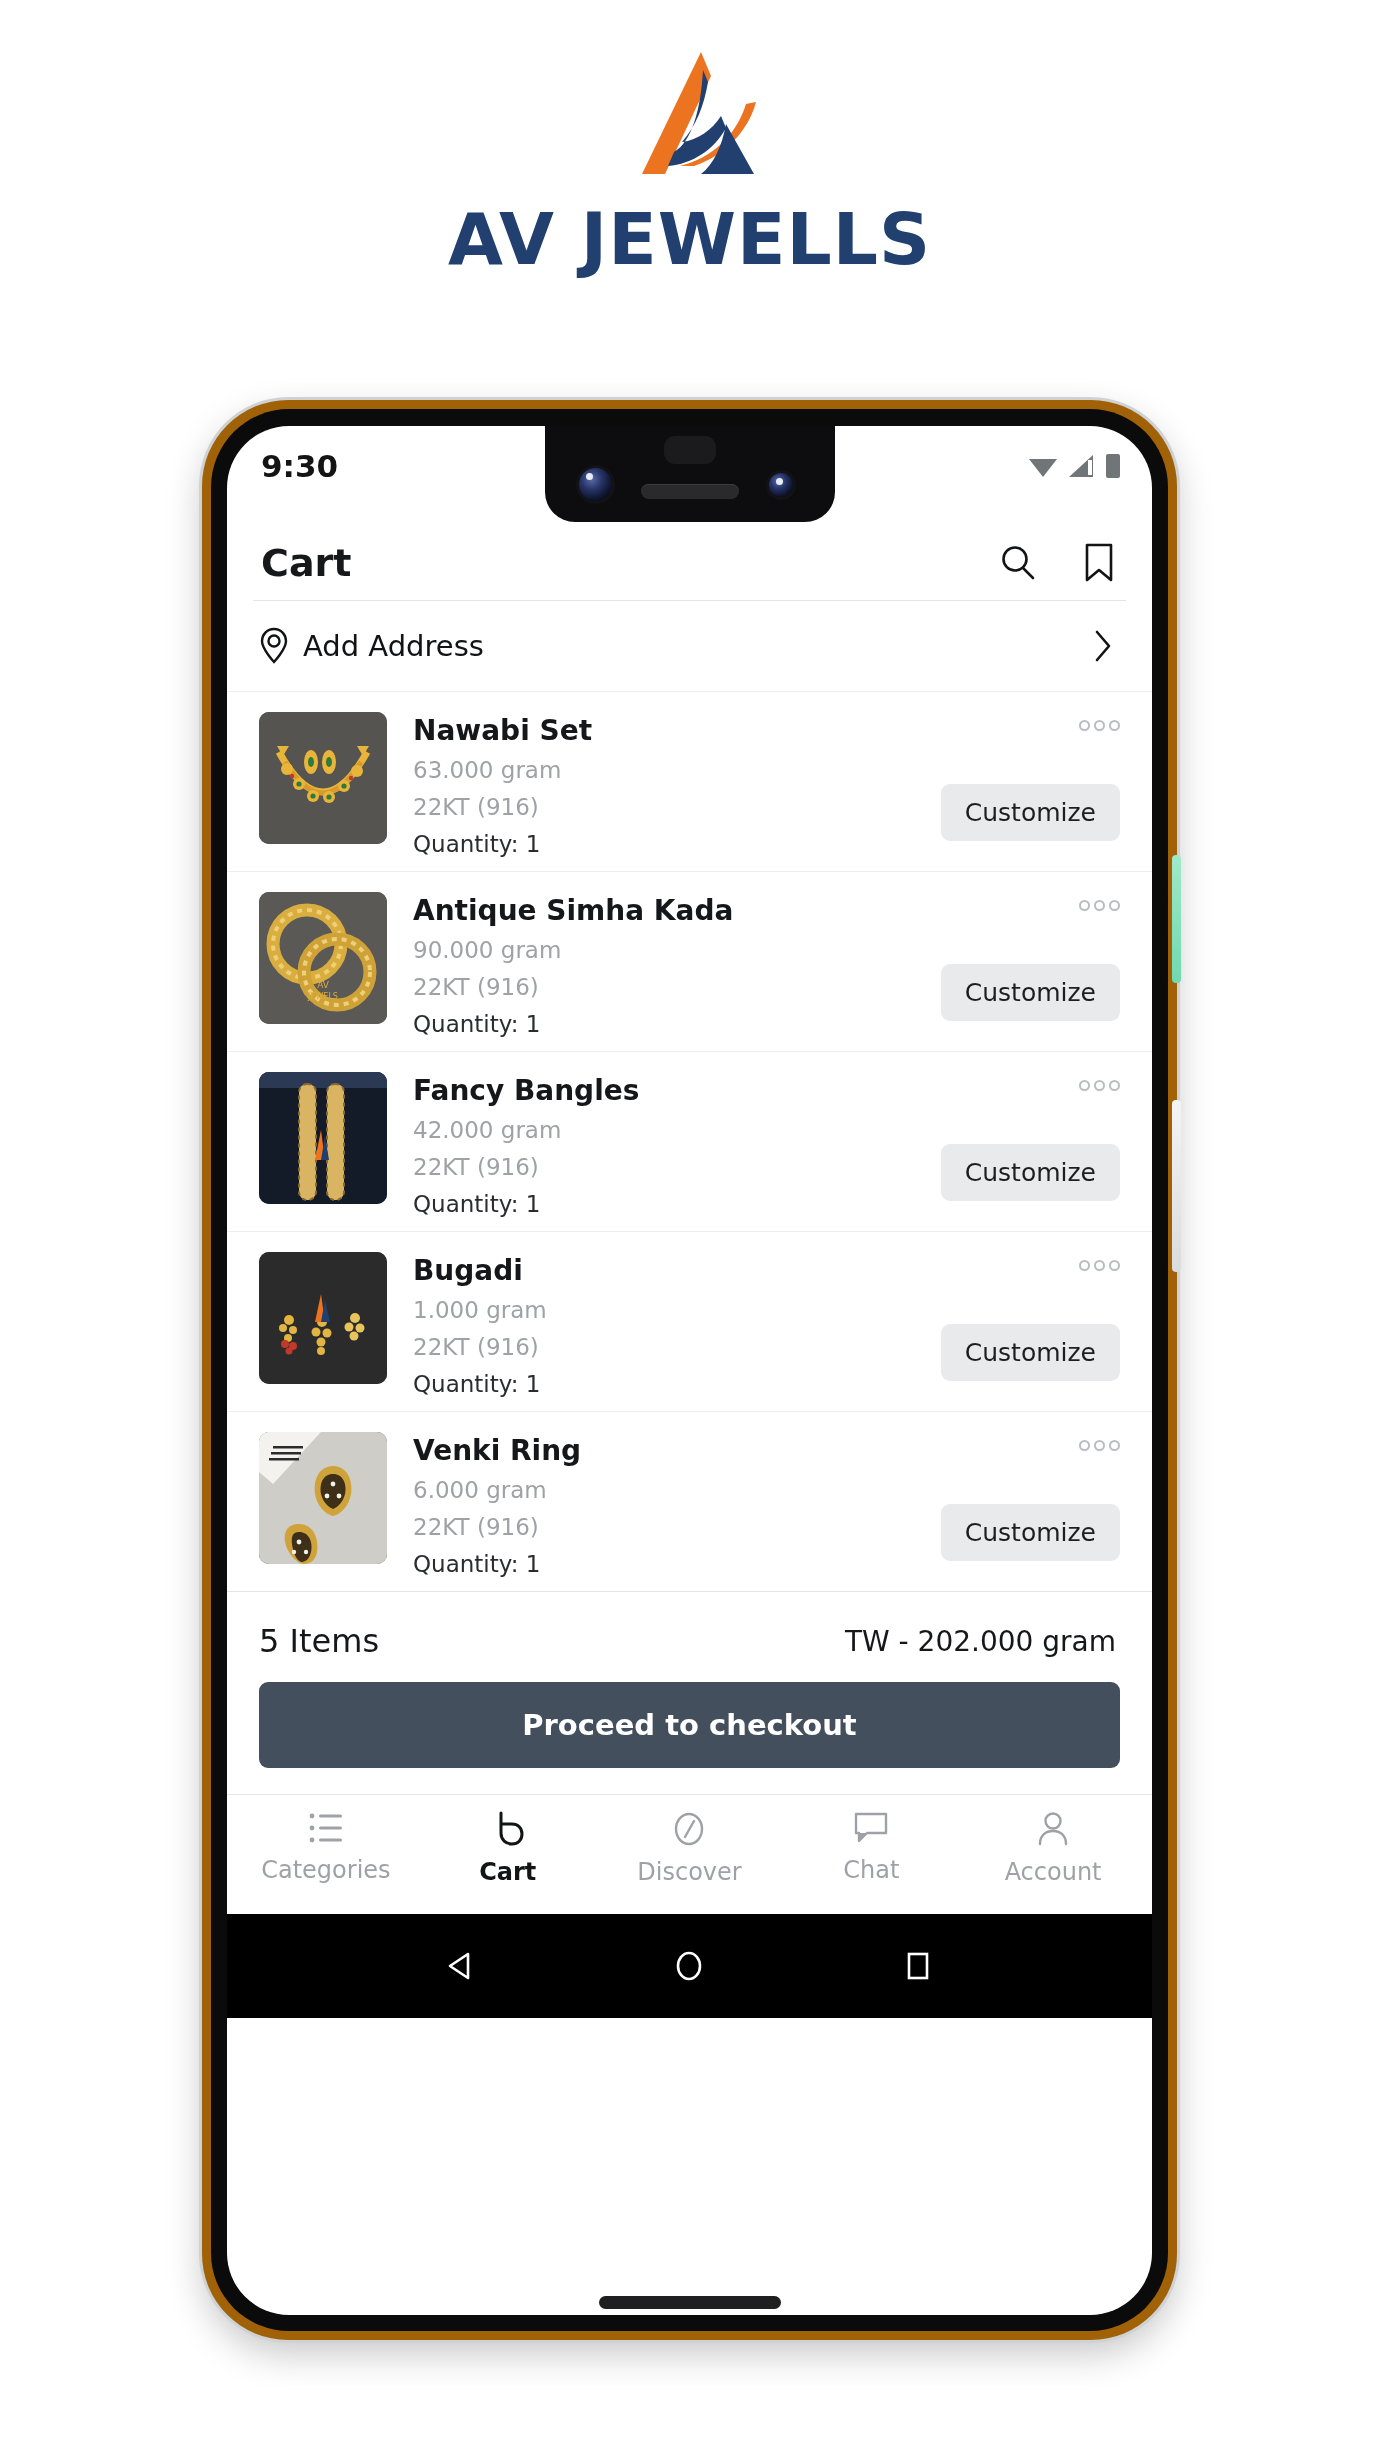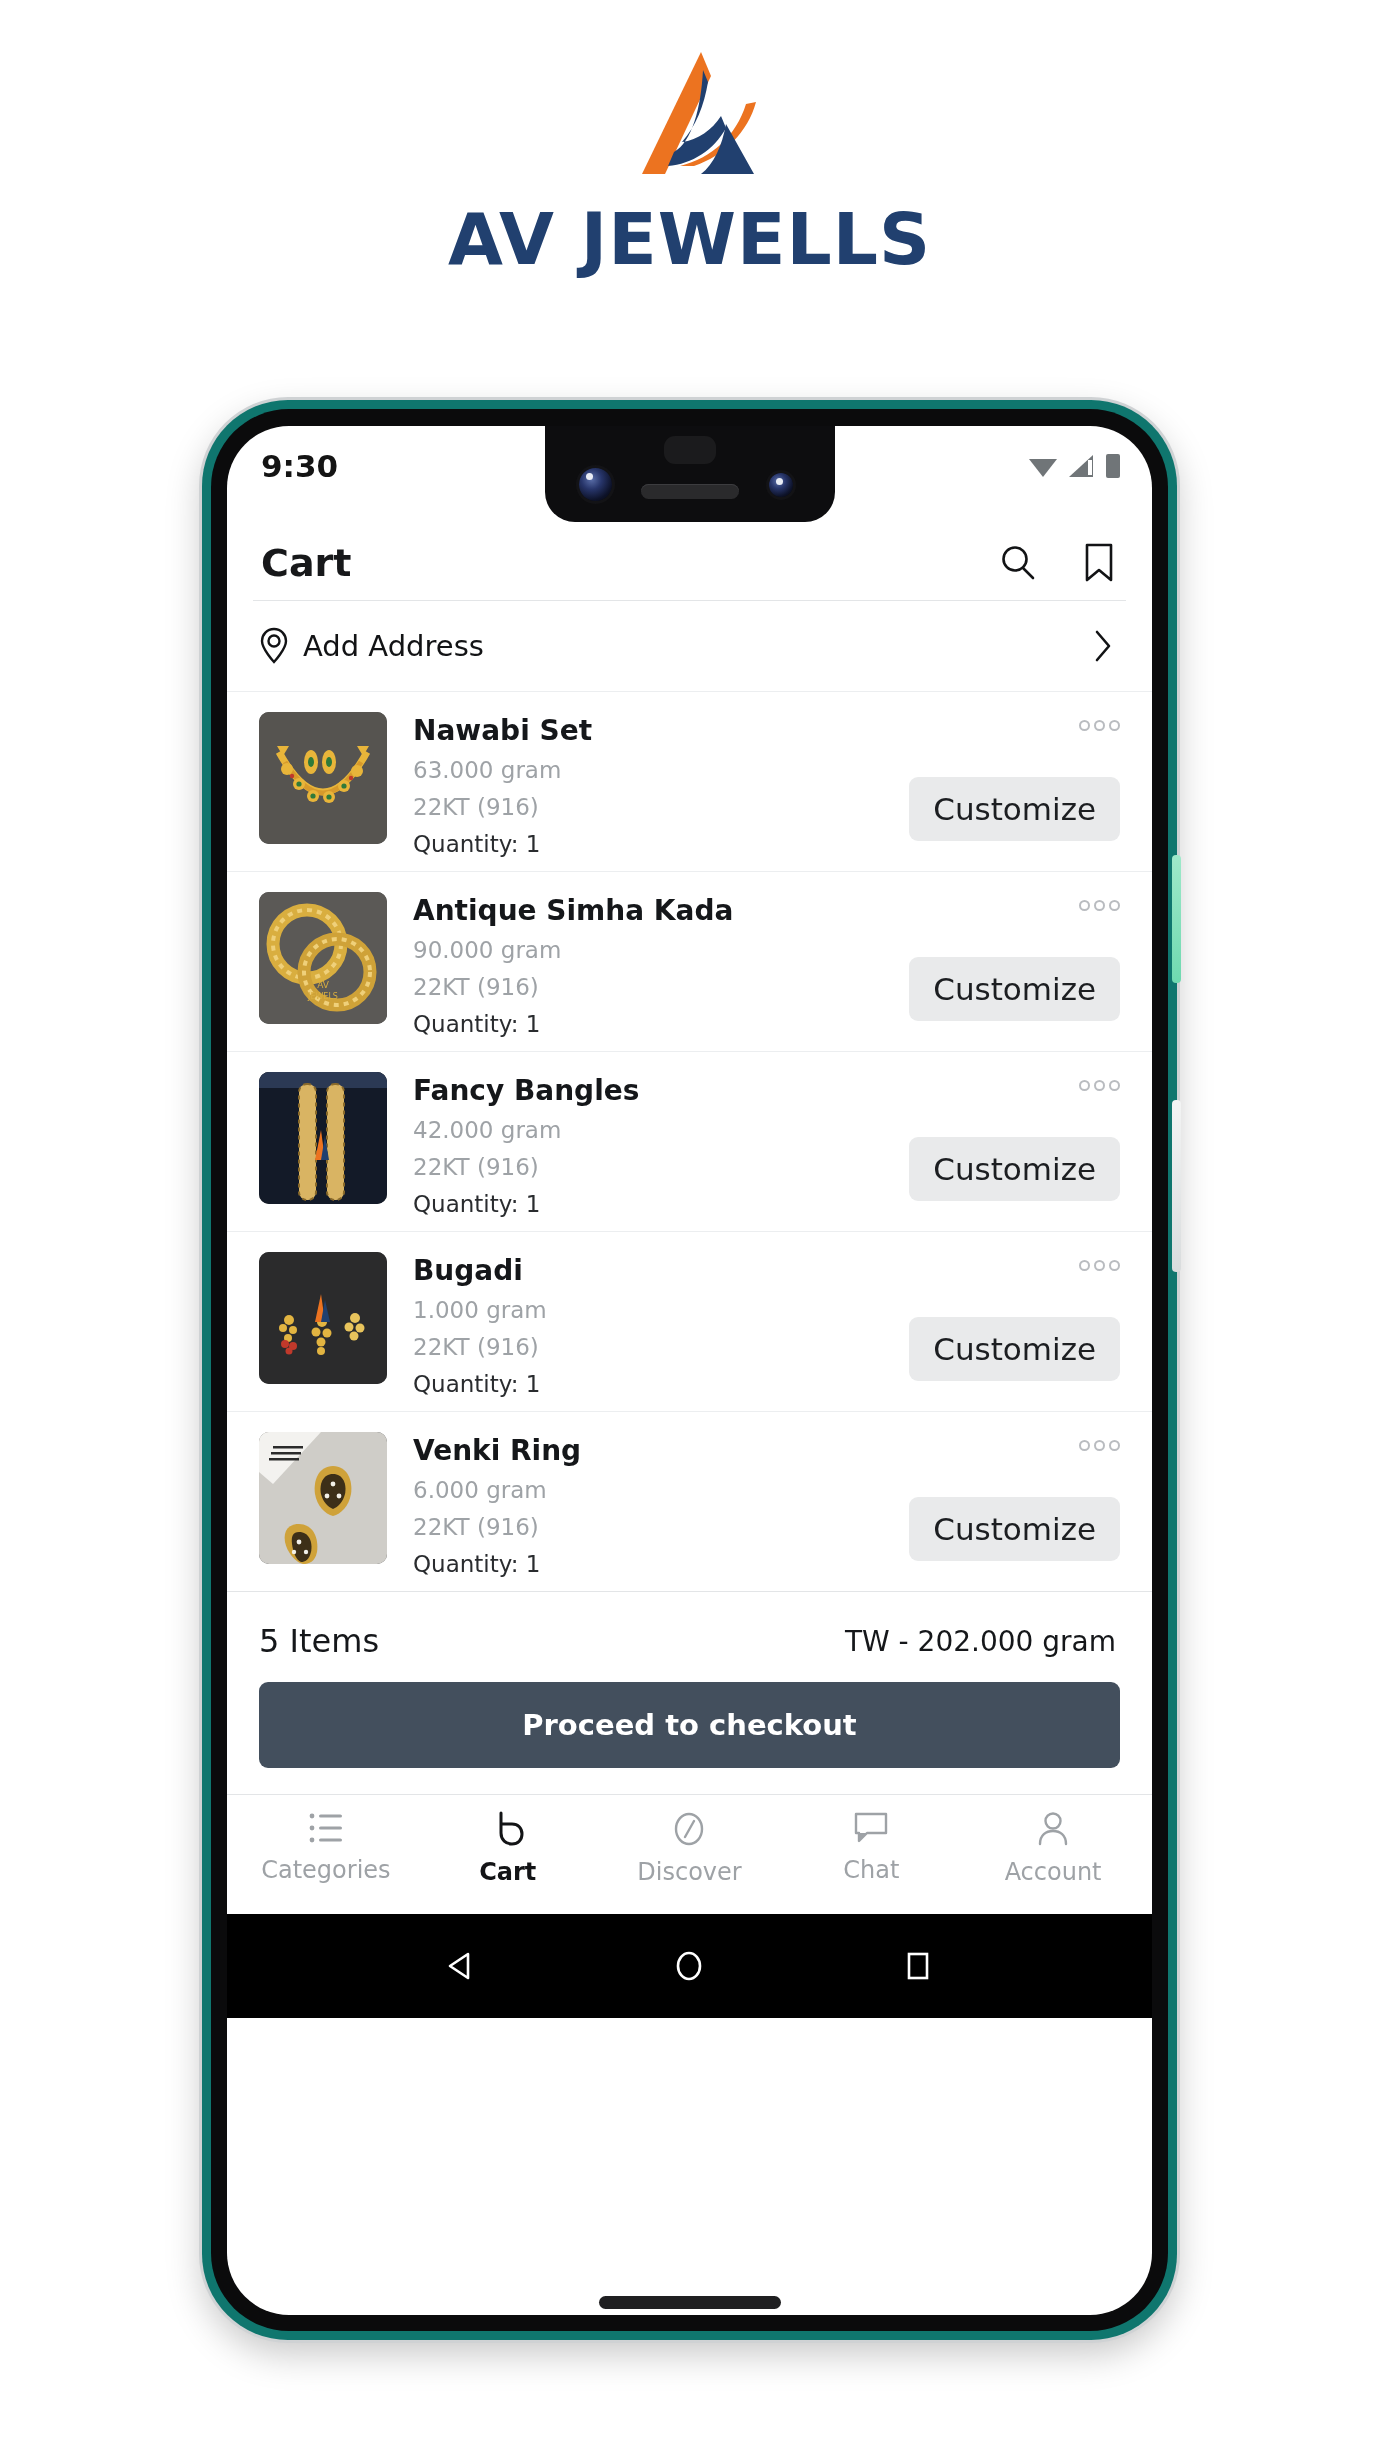--- a/index.html
+++ b/index.html
@@ -20,21 +20,21 @@
     font-weight: 700;
     letter-spacing: 1px;
     color: #21406f;
     font-family: "DejaVu Sans", sans-serif;
   }
 
   
   .phone {
     position: absolute; left: 202px; top: 400px;
     width: 975px; height: 1940px;
-    background: #0f766e;
+    background: #a16207;
     border-radius: 86px;
     box-shadow: 0 0 0 3px #cfd2d4, 0 14px 36px rgba(0,0,0,.22);
     padding: 9px;
   }
   .phone-bezel {
     position: relative;
     width: 100%; height: 100%;
     background: #0b0b0c;
     border-radius: 78px;
     padding: 17px 16px 16px 16px;
@@ -152,21 +152,21 @@
     align-items: flex-end; justify-content: space-between;
     align-self: stretch; padding: 14px 6px 16px 0;
   }
   .dots { display: flex; gap: 4px; }
   .dot {
     width: 11px; height: 11px; border-radius: 50%;
     border: 2px solid #b9bcc0; background: transparent;
   }
   .customize-btn {
     background: #e9eaeb; border: none; border-radius: 9px;
-    padding: 14px 24px; font-size: 31px; color: #1c1e21;
+    padding: 14px 24px; font-size: 25px; color: #1c1e21;
     font-family: "DejaVu Sans", sans-serif; cursor: pointer;
   }
 
   
   .summary {
     display: flex; align-items: center; justify-content: space-between;
     padding: 30px 36px 22px 32px; border-top: 1px solid #e3e5e7;
   }
   .summary-items { font-size: 32px; color: #15171a; font-family: "DejaVu Sans", sans-serif; }
   .summary-tw { font-size: 28px; color: #15171a; font-family: "DejaVu Sans", sans-serif; margin-left: 45px; }

